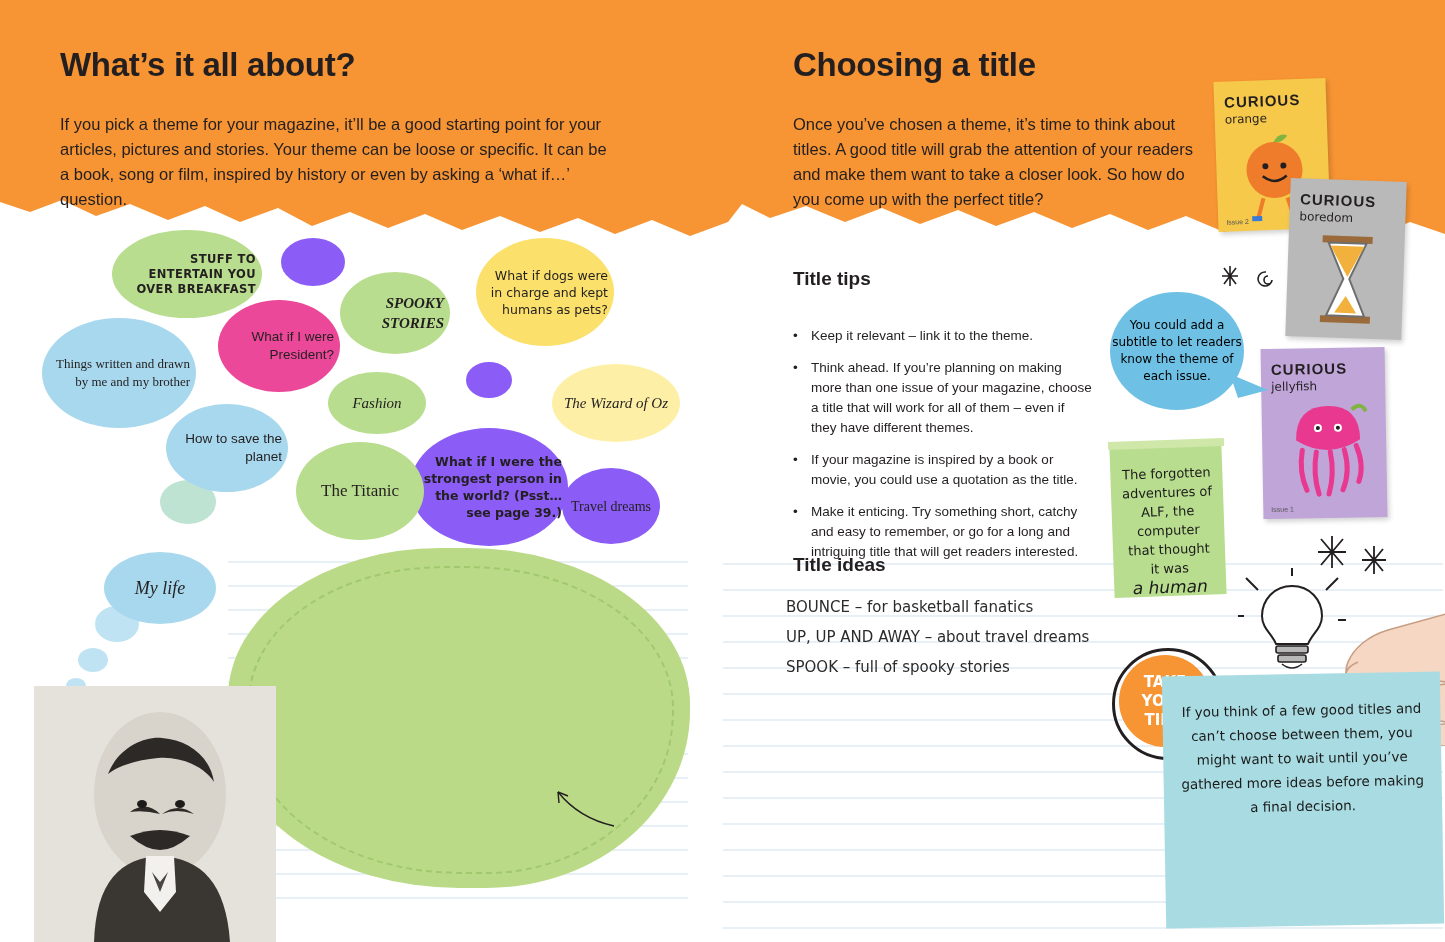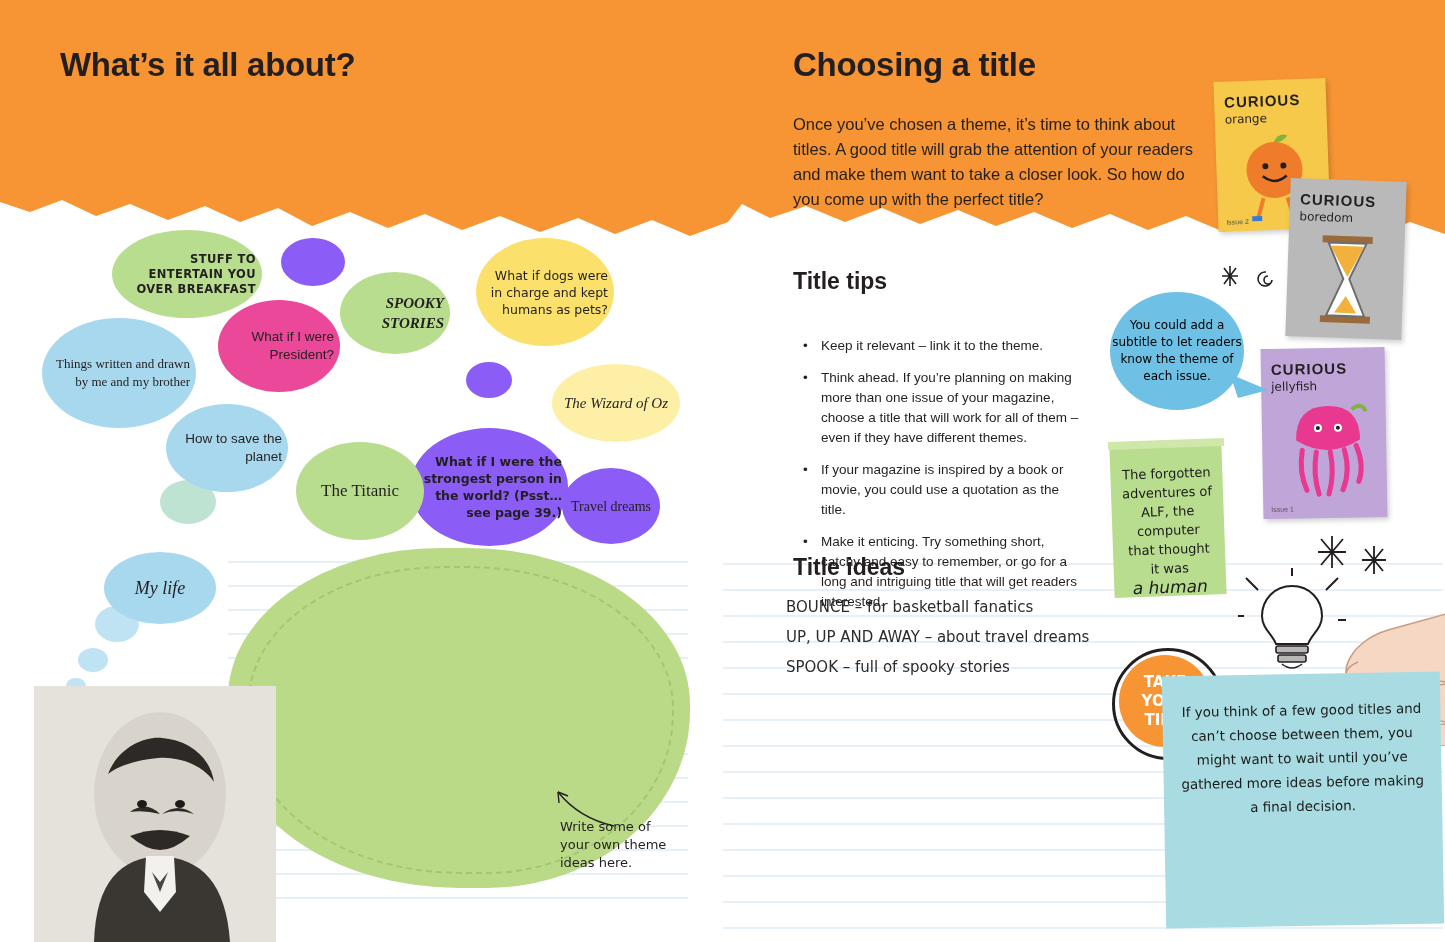--- a/index.html
+++ b/index.html
@@ -59,28 +59,28 @@
   
   .right-head{
     position:absolute;left:793px;top:46px;width:520px;
     font-size:33px;font-weight:bold;letter-spacing:-0.3px;
   }
   .right-intro{
     position:absolute;left:793px;top:112px;width:420px;
     font-size:16.5px;line-height:25px;
   }
   .sub-head{
-    position:absolute;font-size:23px;font-weight:bold;
+    position:absolute;font-size:19px;font-weight:bold;
   }
   .tips{
     position:absolute;left:793px;top:326px;width:300px;
     font-size:13.5px;line-height:20px;
   }
   .tips li{margin-bottom:12px;}
-  .tips ul{margin:10px;padding-left:18px;list-style:none;}
+  .tips ul{margin:0;padding-left:18px;list-style:none;}
   .tips li:before{content:"•";position:absolute;margin-left:-18px;}
 
   .lines-right{
     position:absolute;left:723px;top:556px;width:720px;height:386px;
   }
   .idea{
     position:absolute;left:786px;font-size:15px;
     font-family:"DejaVu Sans", sans-serif;
     color:#2b2b2b;
   }
@@ -156,20 +156,21 @@
 <body>
 
 <div class="page">
 
   <div class="orange-band"></div>
   <svg class="torn" viewBox="0 0 1445 70" preserveAspectRatio="none">
     <path d="M0,6 L30,16 L62,4 L96,20 L130,8 L168,24 L205,10 L240,26 L278,12 L312,30 L350,16 L388,32 L425,18 L462,34 L500,20 L540,36 L578,22 L615,38 L652,24 L690,40 L728,26 L742,8 L770,22 L806,10 L845,26 L882,12 L920,28 L958,14 L996,30 L1034,16 L1072,32 L1110,18 L1148,34 L1186,20 L1224,36 L1262,22 L1300,38 L1338,24 L1376,40 L1410,26 L1445,38 L1445,70 L0,70 Z" fill="#ffffff"></path>
   </svg>
 
   <div class="left-head">What’s it all about?</div>
+  <div class="left-intro">If you pick a theme for your magazine, it’ll be a good starting point for your articles, pictures and stories. Your theme can be loose or specific. It can be a book, song or film, inspired by history or even by asking a ‘what if…’ question.</div>
 
   <svg class="lines-left" viewBox="0 0 460 360">
     <g stroke="#cfe0ef" stroke-width="1">
       <line x1="0" y1="10" x2="460" y2="10"></line>
         <line x1="0" y1="34" x2="460" y2="34"></line>
       <line x1="0" y1="58" x2="460" y2="58"></line>
         <line x1="0" y1="82" x2="460" y2="82"></line>
       <line x1="0" y1="106" x2="460" y2="106"></line>
         <line x1="0" y1="130" x2="460" y2="130"></line>
       <line x1="0" y1="154" x2="460" y2="154"></line>
@@ -208,20 +209,23 @@
   </div>
 
   <div class="cloud cl-teal" style="left:218px;top:300px;width:122px;height:92px;font-size:13.5px;line-height:18px;">
     <span class="lbl">What if I were President?</span>
   </div>
 
   <div class="cloud cl-blue" style="left:42px;top:318px;width:154px;height:110px;font-size:13px;line-height:18px;">
     <span class="lbl serifit" style="font-style:normal;">Things written and drawn by me and my brother</span>
   </div>
 
+  <div class="cloud cl-green" style="left:328px;top:372px;width:98px;height:62px;font-size:15px;line-height:18px;">
+    <span class="lbl serifit">Fashion</span>
+  </div>
 
   <div class="cloud cl-yellow2" style="left:552px;top:364px;width:128px;height:78px;font-size:15px;line-height:20px;">
     <span class="lbl serifit">The Wizard of Oz</span>
   </div>
 
   <div class="cloud cl-blue" style="left:166px;top:404px;width:122px;height:88px;font-size:13.5px;line-height:18px;">
     <span class="lbl">How to save the planet</span>
   </div>
 
   <div class="cloud cl-green2" style="left:410px;top:428px;width:158px;height:118px;font-size:12.5px;font-weight:bold;line-height:17px;">
@@ -239,21 +243,20 @@
 
 
   <div class="cloud cl-blue" style="left:104px;top:552px;width:112px;height:72px;font-size:18px;line-height:22px;">
     <span class="lbl serifit">My life</span>
   </div>
 
   <svg style="position:absolute;left:548px;top:786px;width:70px;height:44px;" viewBox="0 0 70 44">
     <path d="M66,40 C48,36 26,26 10,6" fill="none" stroke="#231f20" stroke-width="1.4"></path>
     <path d="M10,6 L20,10 M10,6 L11,17" fill="none" stroke="#231f20" stroke-width="1.4"></path>
   </svg>
-  <div class="writenote">Write some of your own theme ideas here.</div>
 
   <div class="portrait">
     <svg viewBox="0 0 242 256" width="242" height="256">
       <rect width="242" height="256" fill="#e5e2dc"></rect>
       <ellipse cx="126" cy="108" rx="66" ry="82" fill="#d9d4cb"></ellipse>
       <path d="M60,256 C62,196 86,172 126,170 C168,172 192,198 196,256 Z" fill="#3a3632"></path>
       <path d="M112,170 L140,170 L142,206 L126,226 L110,206 Z" fill="#f2f1ee"></path>
       <path d="M118,186 L126,206 L134,186 L126,196 Z" fill="#4a4641"></path>
       <path d="M74,88 C84,62 110,50 128,52 C154,54 176,70 180,96 C170,80 146,70 124,72 C102,74 84,80 74,88 Z" fill="#2c2926"></path>
       <path d="M96,126 q16,-12 30,2 q-16,-4 -30,-2 Z" fill="#2c2926"></path>

